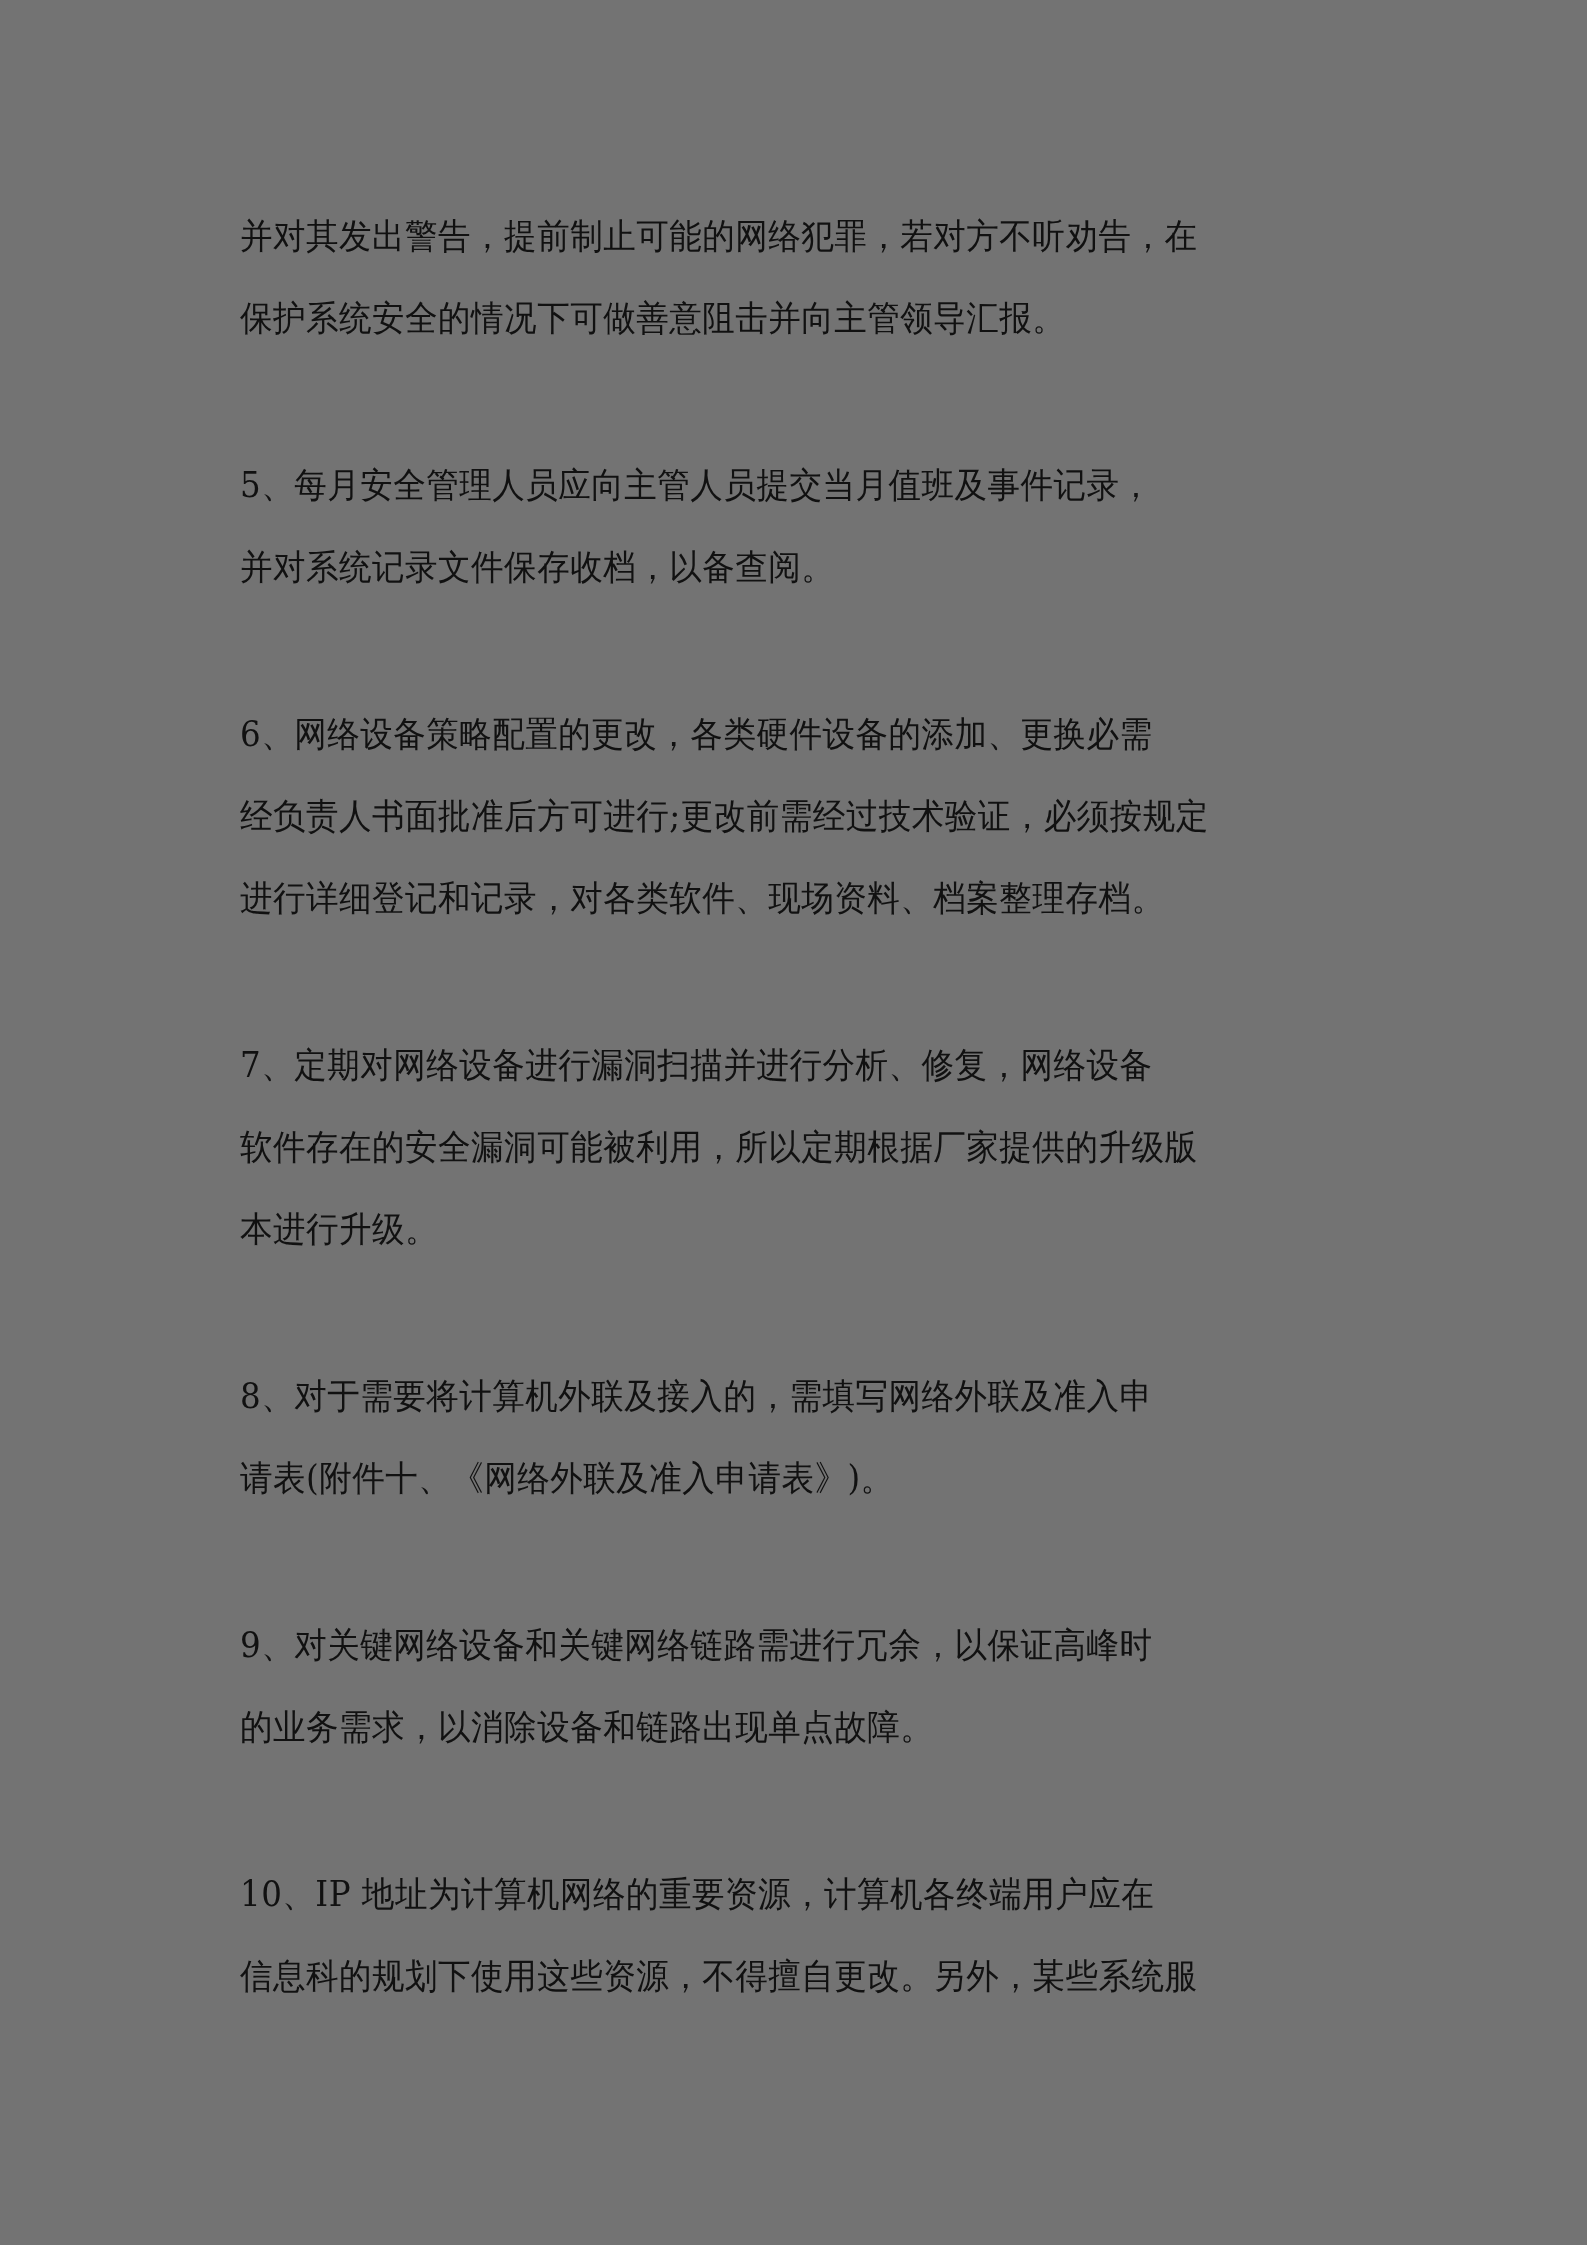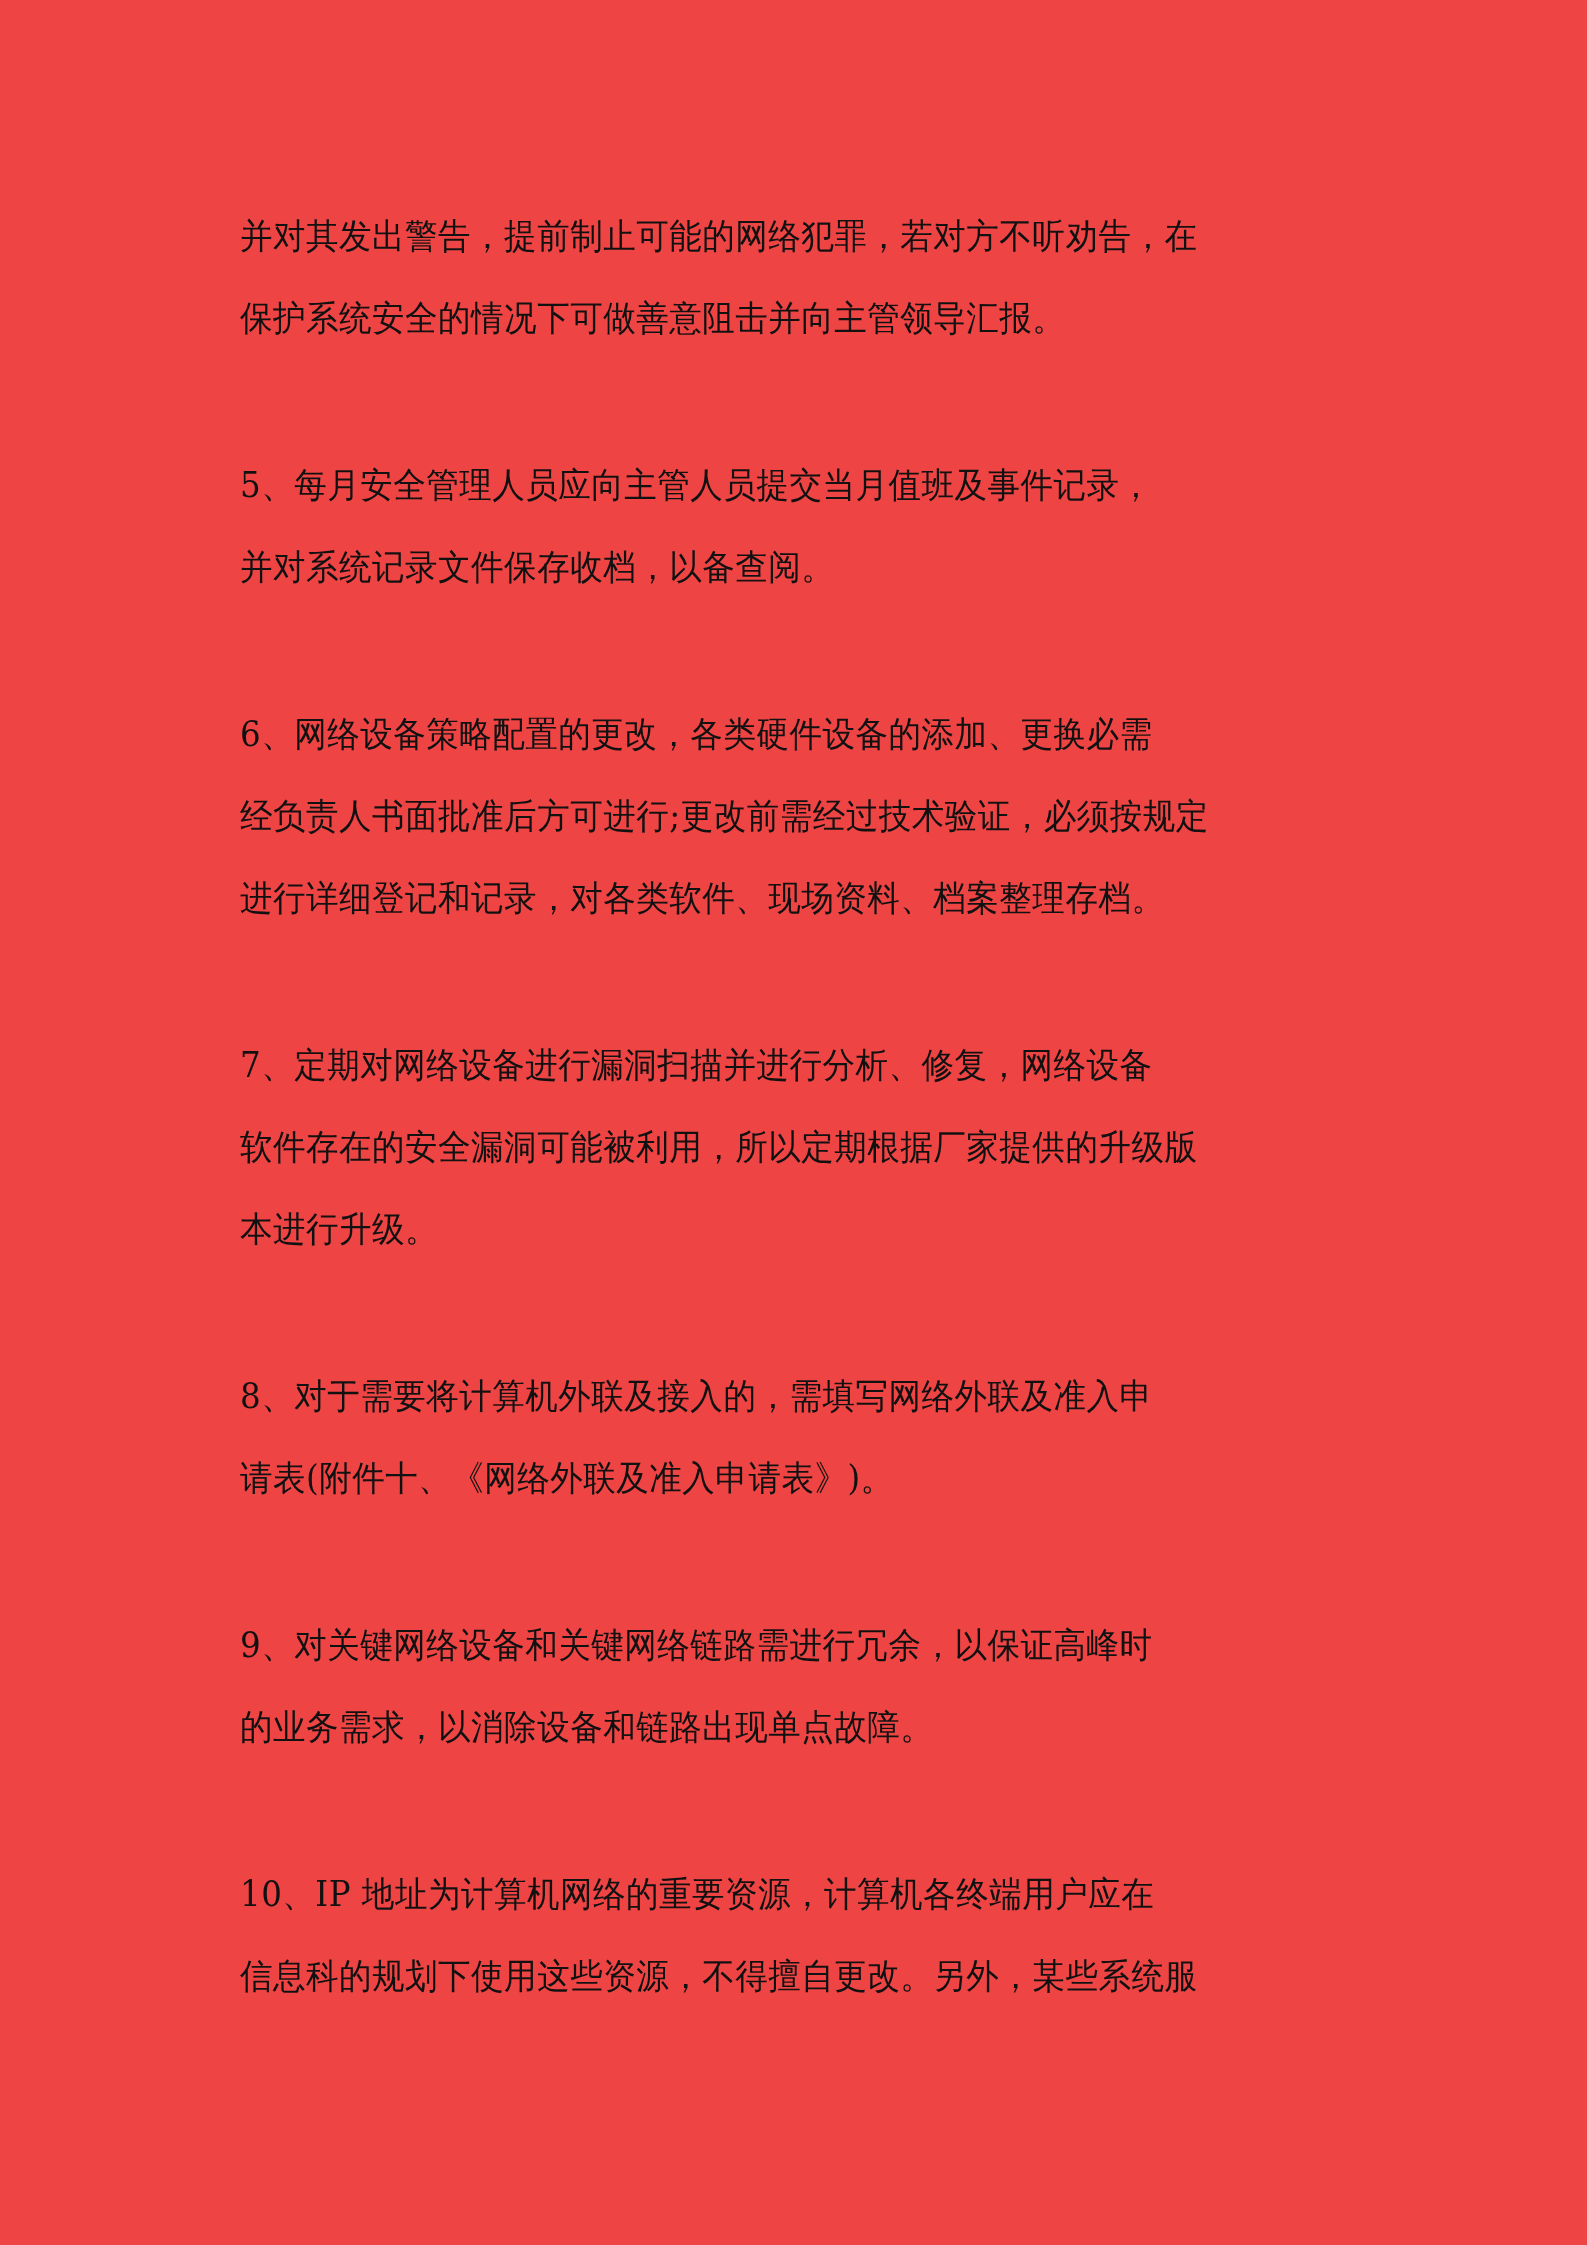--- a/index.html
+++ b/index.html
@@ -14,21 +14,21 @@
       overflow: hidden;
       font-family: "DejaVu Serif", "Liberation Serif", serif;
       color: #111111;
     }
     .page {
       position: absolute;
       left: 0;
       top: 0;
       width: 1587px;
       height: 2245px;
-      background: #ef4444;
+      background: #737373;
     }
     .line {
       position: absolute;
       left: 240px;
       font-size: 35px;
       line-height: 44px;
       white-space: nowrap;
       letter-spacing: 0.5px;
       transform: scaleX(0.93);
       transform-origin: left center;

